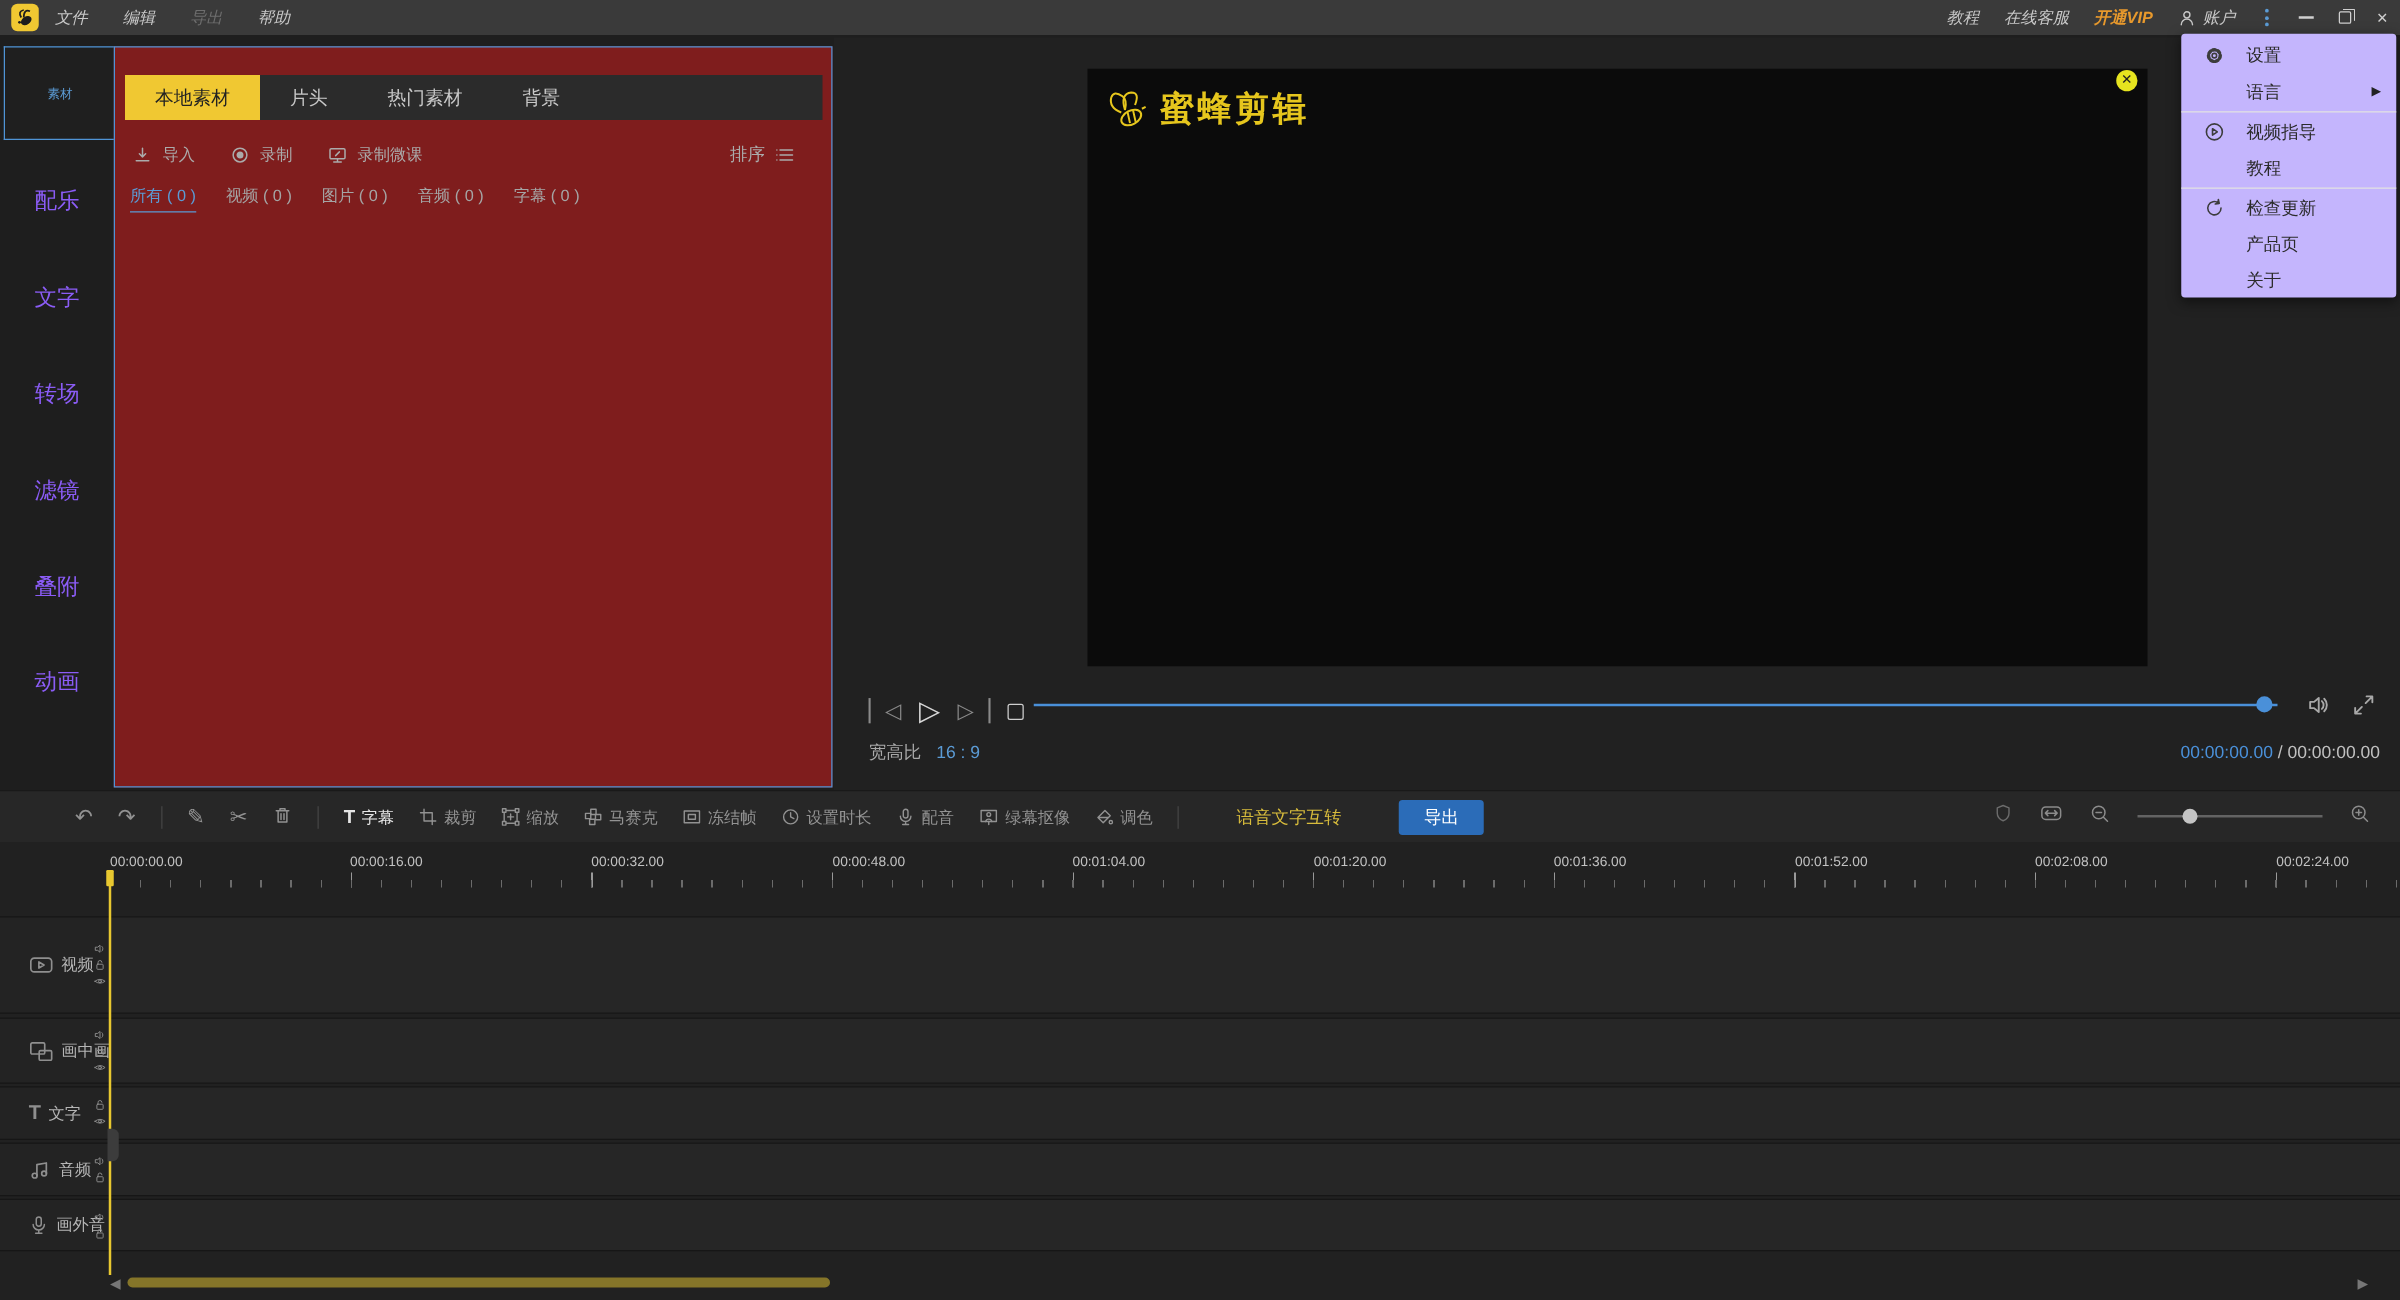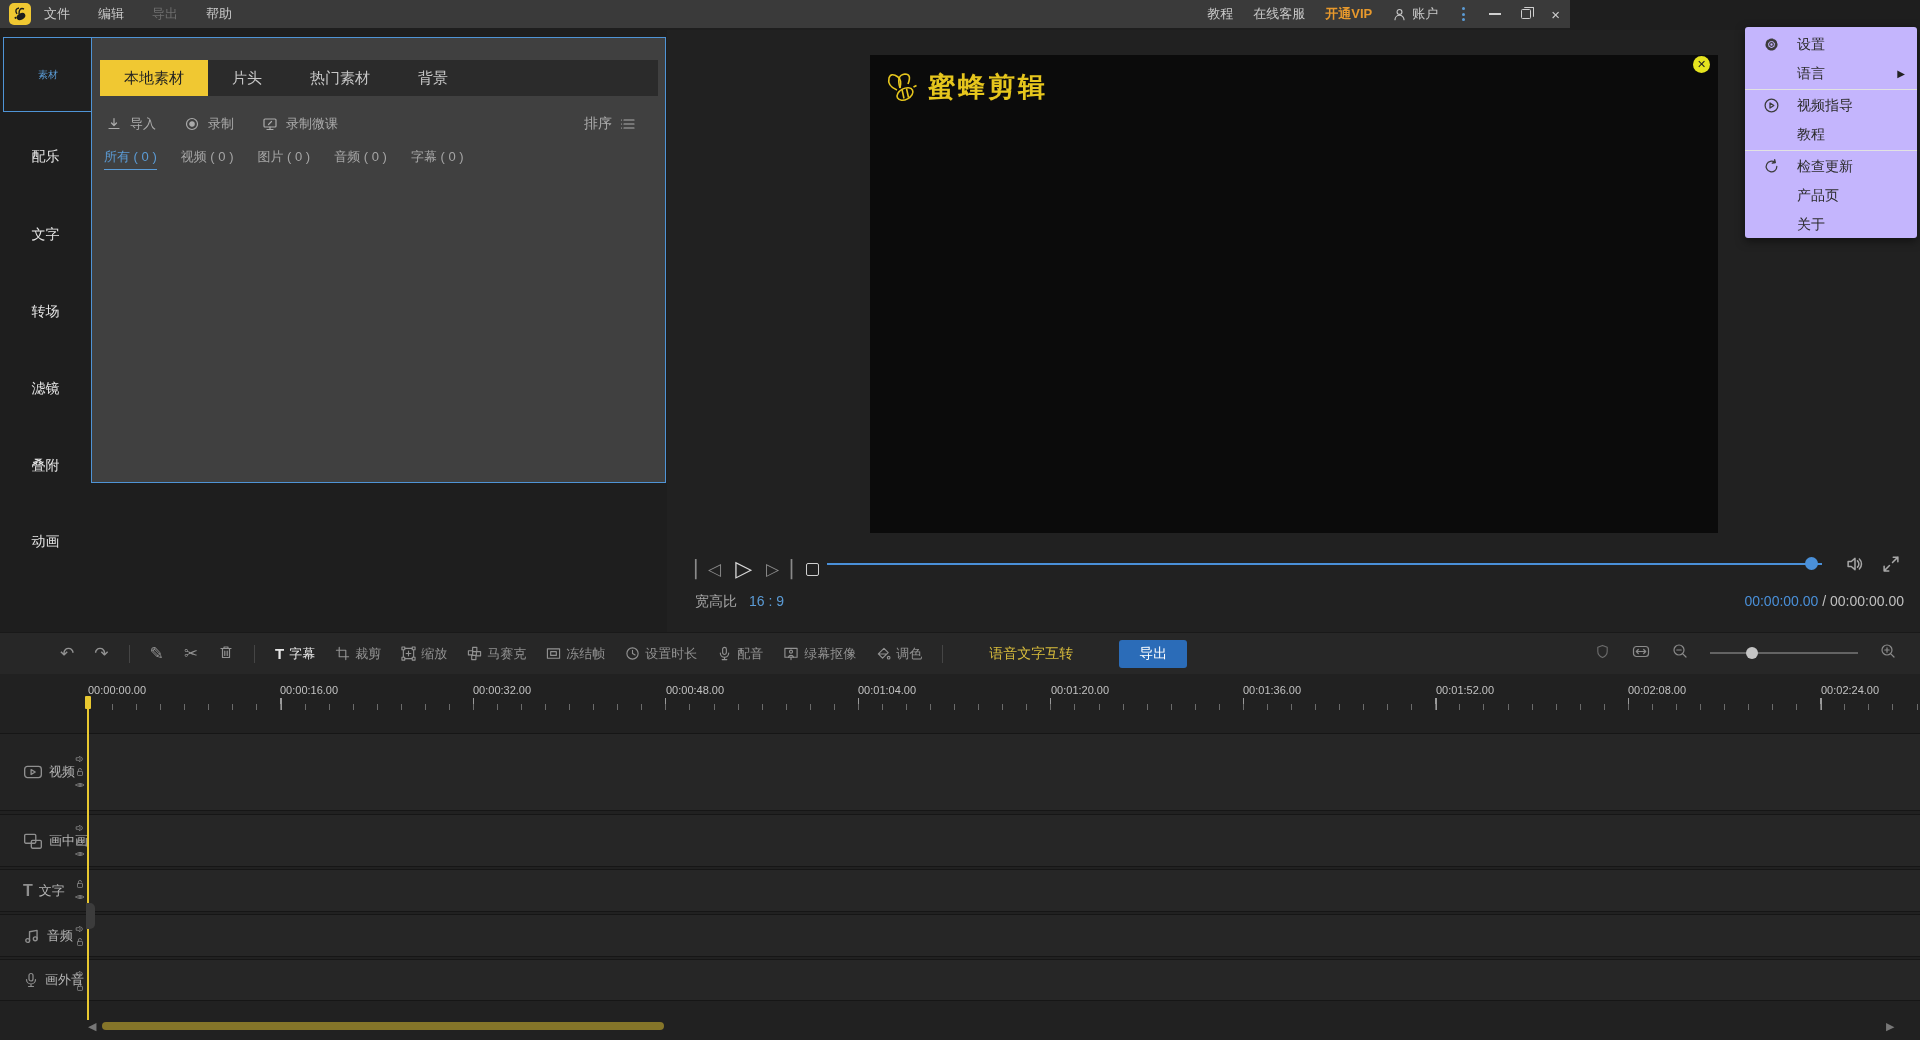--- a/index.html
+++ b/index.html
@@ -2,48 +2,48 @@
 <html><head>
 <meta charset="utf-8">
 <style>
   * { margin:0; padding:0; box-sizing:border-box; }
   html,body { width:1920px; height:1040px; background:#1e1e1e; overflow:hidden;
               font-family:"Liberation Sans","DejaVu Sans",sans-serif; }
   .abs { position:absolute; }
   #app { position:relative; width:1920px; height:1040px; background:#1e1e1e; color:#bbb; }
 
   
-  .titlebar { left:0; top:0; width:1570px; height:28px; background:#3a3a3a;
-              display:flex; align-items:center; font-size:13px; color:#c9c9c9; }
+  .titlebar { left:0; top:0; width:1920px; height:28px; background:#3a3a3a;
+              display:flex; align-items:center; font-size:13px; color:#c9c9c9;font-style:italic; }
   .logo-box { position:absolute; left:9px; top:3px; width:22px; height:22px; border-radius:5px;
               background:#f0c832; display:flex; align-items:center; justify-content:center; }
   .menu-row { position:absolute; left:44px; display:flex; gap:28px; }
   .menu-item { cursor:default; }
   .menu-item.disabled { color:#6e6e6e; }
   .tb-title { position:absolute; left:0; width:1920px; text-align:center; color:#b5b5b5; font-size:14px; }
   .tb-right { position:absolute; right:10px; top:0; height:28px; display:flex; align-items:center; gap:20px; }
   .vip { color:#e8992c; font-weight:bold; }
   .acct { display:flex; align-items:center; gap:5px; }
   .dots { display:flex; flex-direction:column; gap:2.5px; padding:0 4px; }
   .dots i { width:3px; height:3px; border-radius:50%; background:#5b9bd5; }
   .win-min { width:12px; height:1.5px; background:#cfcfcf; }
   .win-max { width:10px; height:10px; border:1.2px solid #cfcfcf; border-radius:1.5px; position:relative; }
   .win-max:before { content:""; position:absolute; left:2px; top:-3.5px; width:9px; height:9px;
                     border:1.2px solid #cfcfcf; border-left:none; border-bottom:none; border-radius:1px; }
   .win-close { font-size:15px; color:#cfcfcf; line-height:1; }
 
   
-  .nav-label { width:91px; text-align:center; font-size:14px; color:#e5e5e5; }
+  .nav-label { width:91px; text-align:center; font-size:18px; color:#8b5cf6; }
   .nav-active-box { left:3px; top:37px; width:89px; height:75px; background:#1f1f1f;
                     border:1px solid #4f94d6; border-right:none;
                     display:flex; align-items:center; justify-content:center; }
   .nav-active-box span { color:#5b9bd5; font-size:10px; }
 
   
-  .materials { left:91px; top:37px; width:575px; height:446px; background:#404040; border:1px solid #4f94d6; }
+  .materials { left:91px; top:37px; width:575px; height:593px; background:#7f1d1d; border:1px solid #4f94d6; }
   .tabs-row { position:absolute; left:8px; top:22px; width:558px; height:36px; background:#2b2b2b;
               display:flex; align-items:stretch; font-size:15px; color:#c8c8c8; }
   .tab { display:flex; align-items:center; padding:0 24px; }
   .tab.active { background:#f0c832; color:#222; }
   .act-row { position:absolute; left:14px; top:72px; width:548px; height:28px; display:flex;
              align-items:center; gap:10px; font-size:13px; color:#ababab; }
   .act { display:flex; align-items:center; gap:8px; margin-right:18px; }
   .sort { position:absolute; right:18px; display:flex; align-items:center; gap:8px; font-size:14px; }
   .filter-row { position:absolute; left:12px; top:110px; display:flex; gap:24px; font-size:13px; color:#a5a5a5; }
   .filter.active { color:#5b9bd5; border-bottom:1.5px solid #5b9bd5; padding-bottom:3px; }

